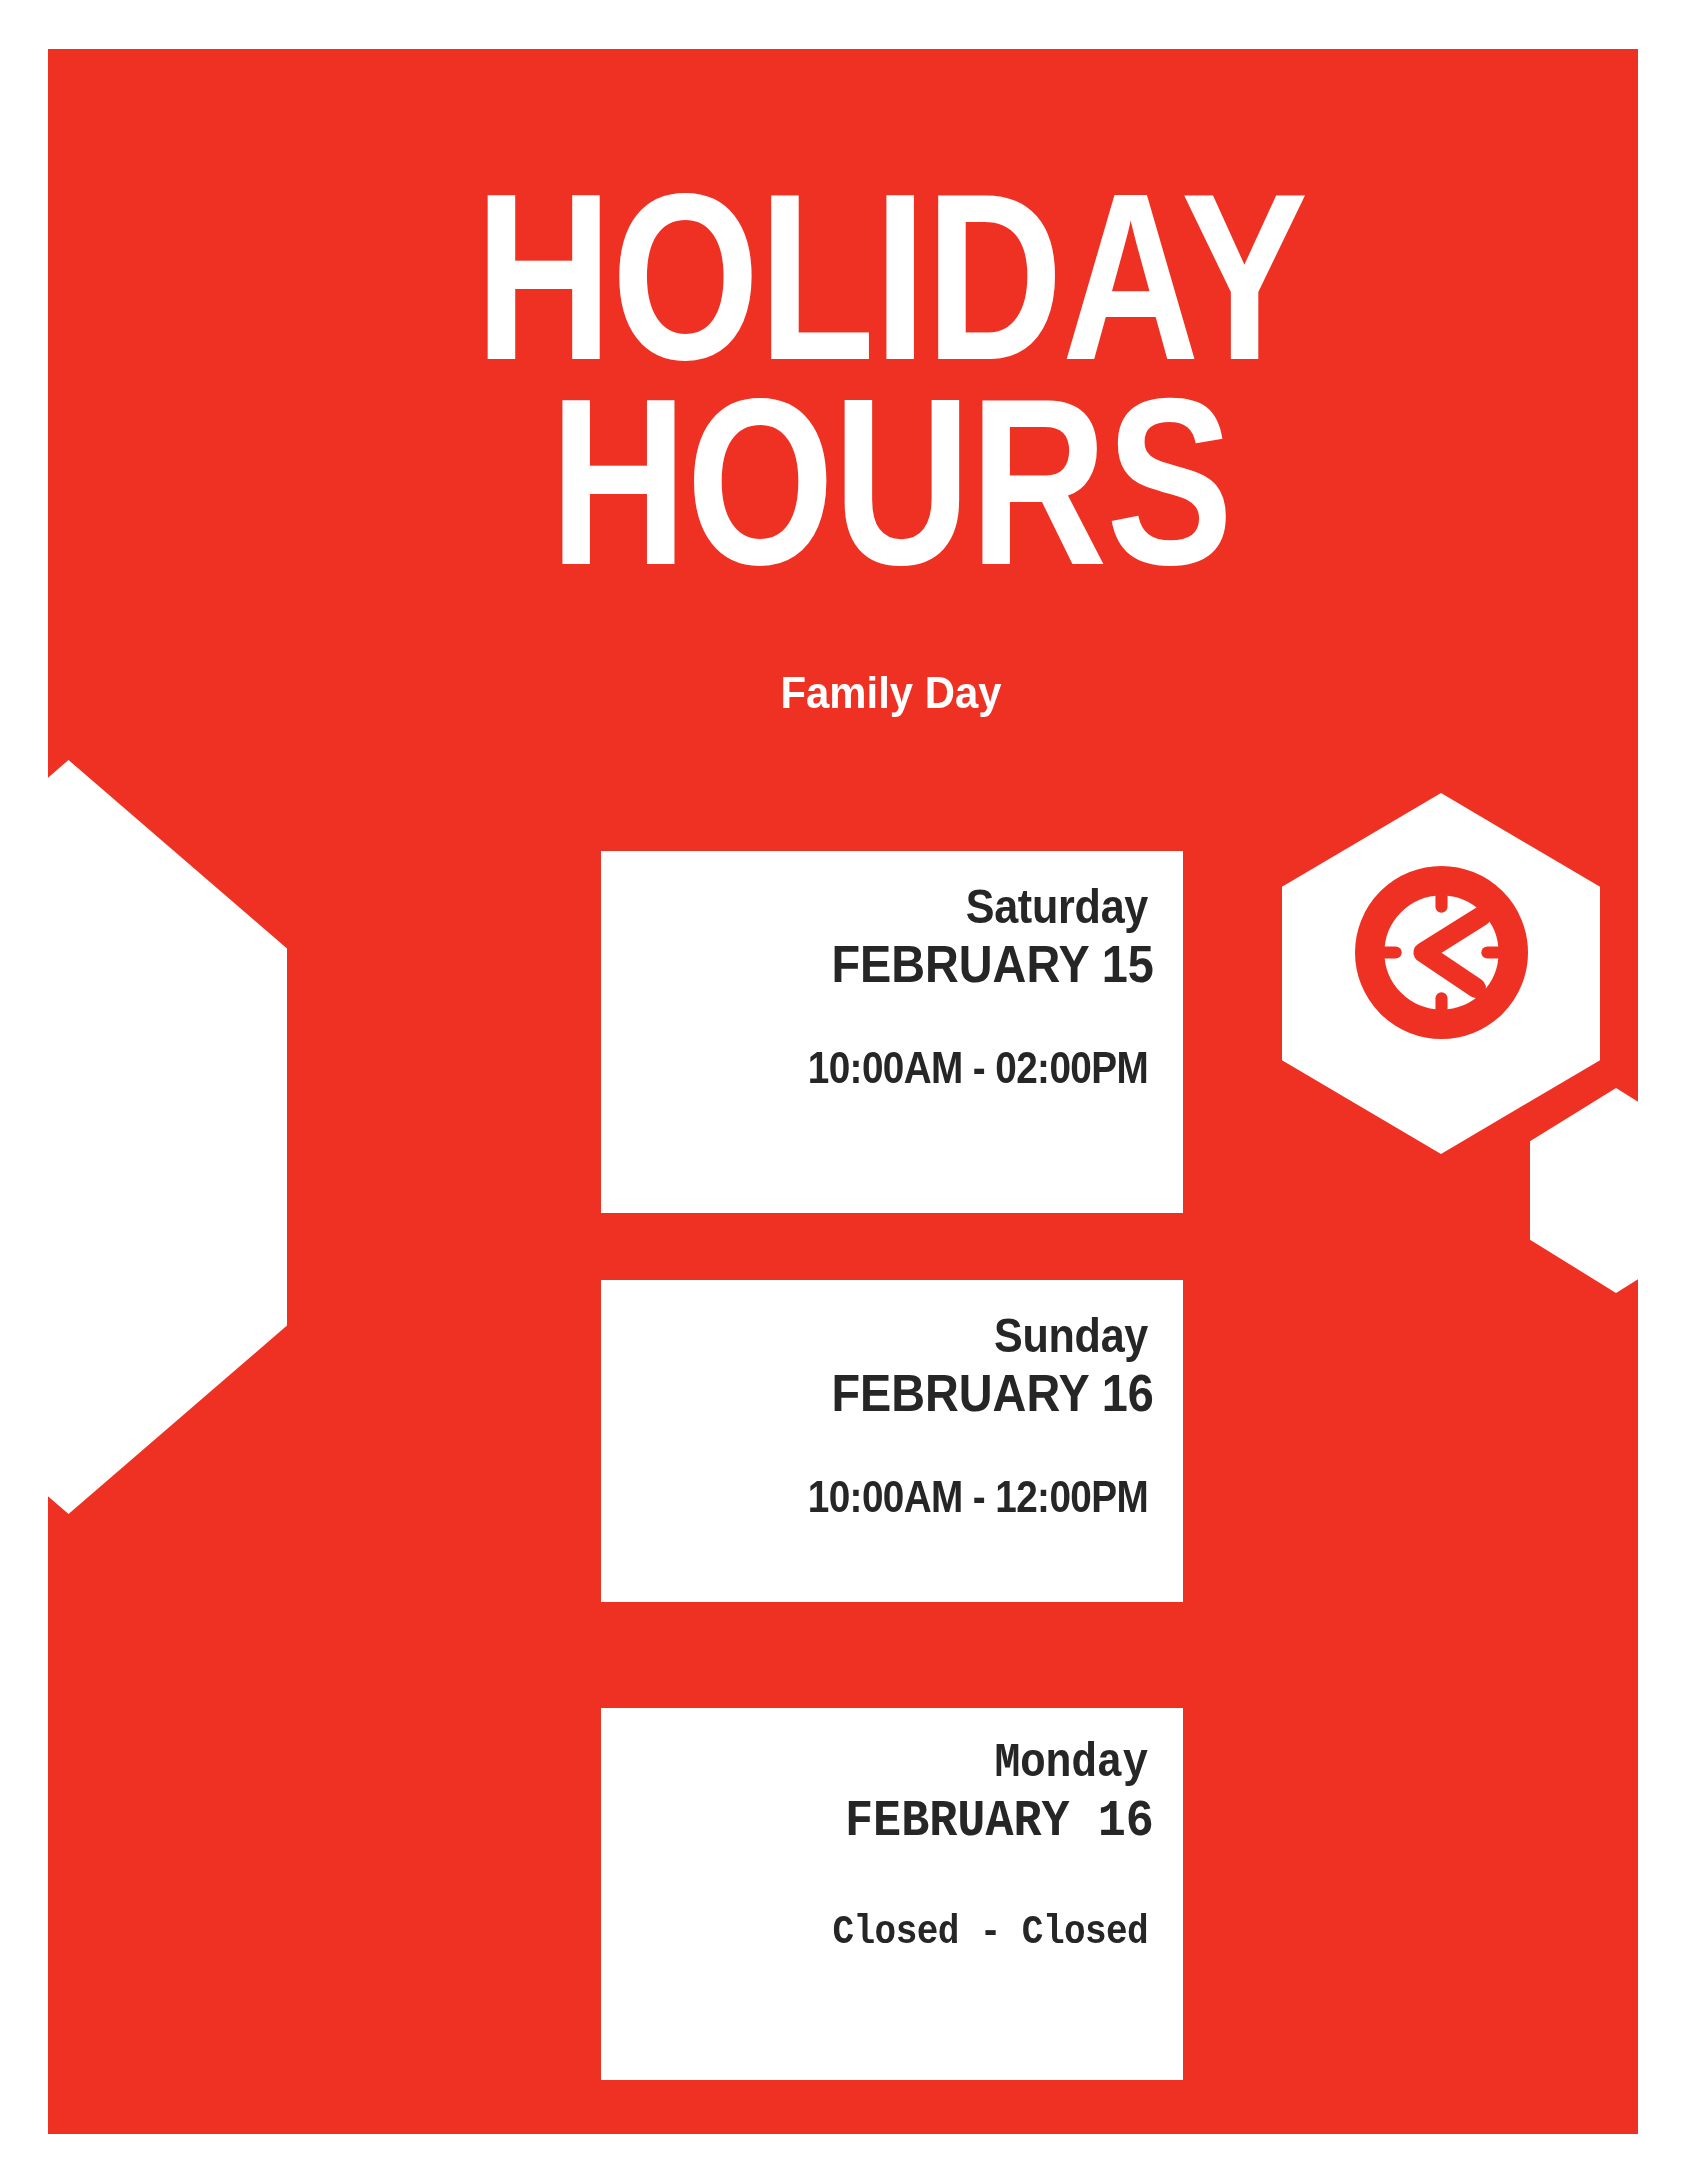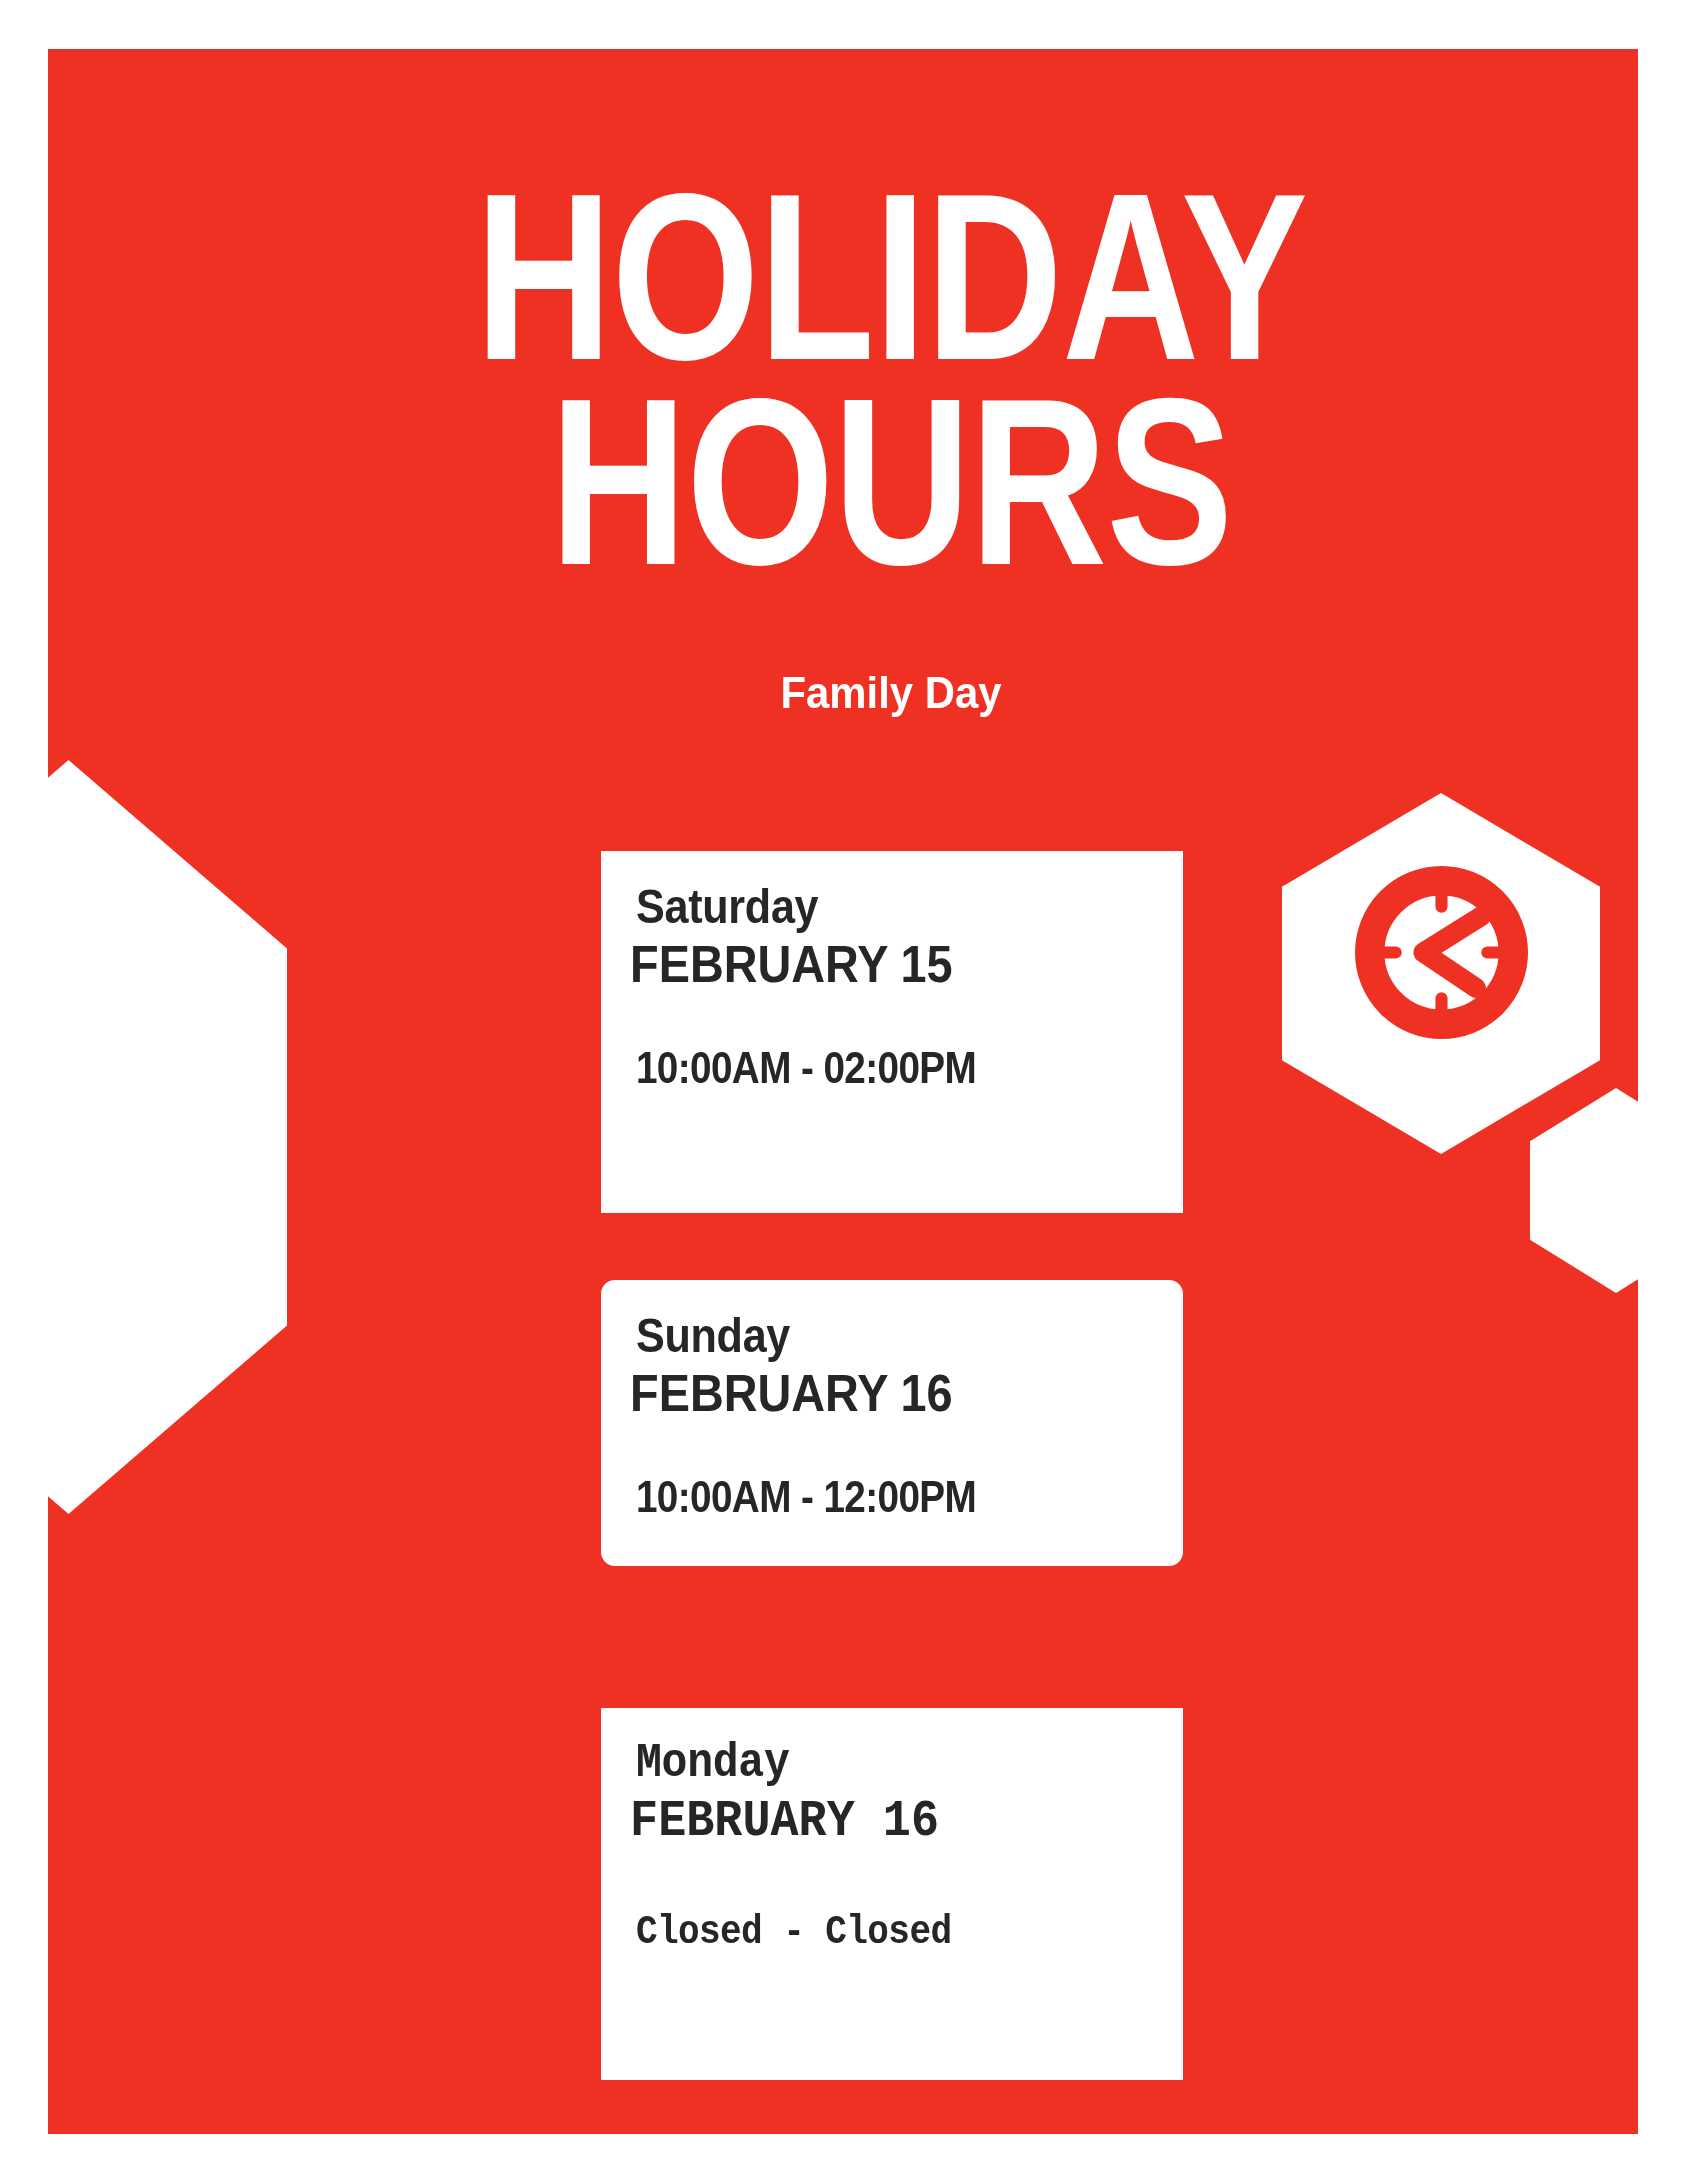--- a/index.html
+++ b/index.html
@@ -112,26 +112,26 @@
     transform-origin: 50% 0%;
   }
 
   
   .card {
     position: absolute;
     left: 553px;
     width: 582px;
     background: #ffffff;
     color: #262626;
-    text-align: left;
+    text-align: right;
     box-sizing: border-box;
     padding-top: 28px;
   }
   #card-0 { top: 802px;  height: 362px; }
-  #card-1 { top: 1231px;  height: 286px; border-radius: 14px; }
+  #card-1 { top: 1231px;  height: 322px; }
   #card-2 { top: 1659px;  height: 372px; font-family: Liberation Mono, monospace; }
 
   .card-day {
     font-size: 49px;
     font-weight: 700;
     line-height: 1.12;
     letter-spacing: -0.3px;
     transform: scaleX(0.88);
     transform-origin: 50% 50%;
   }

